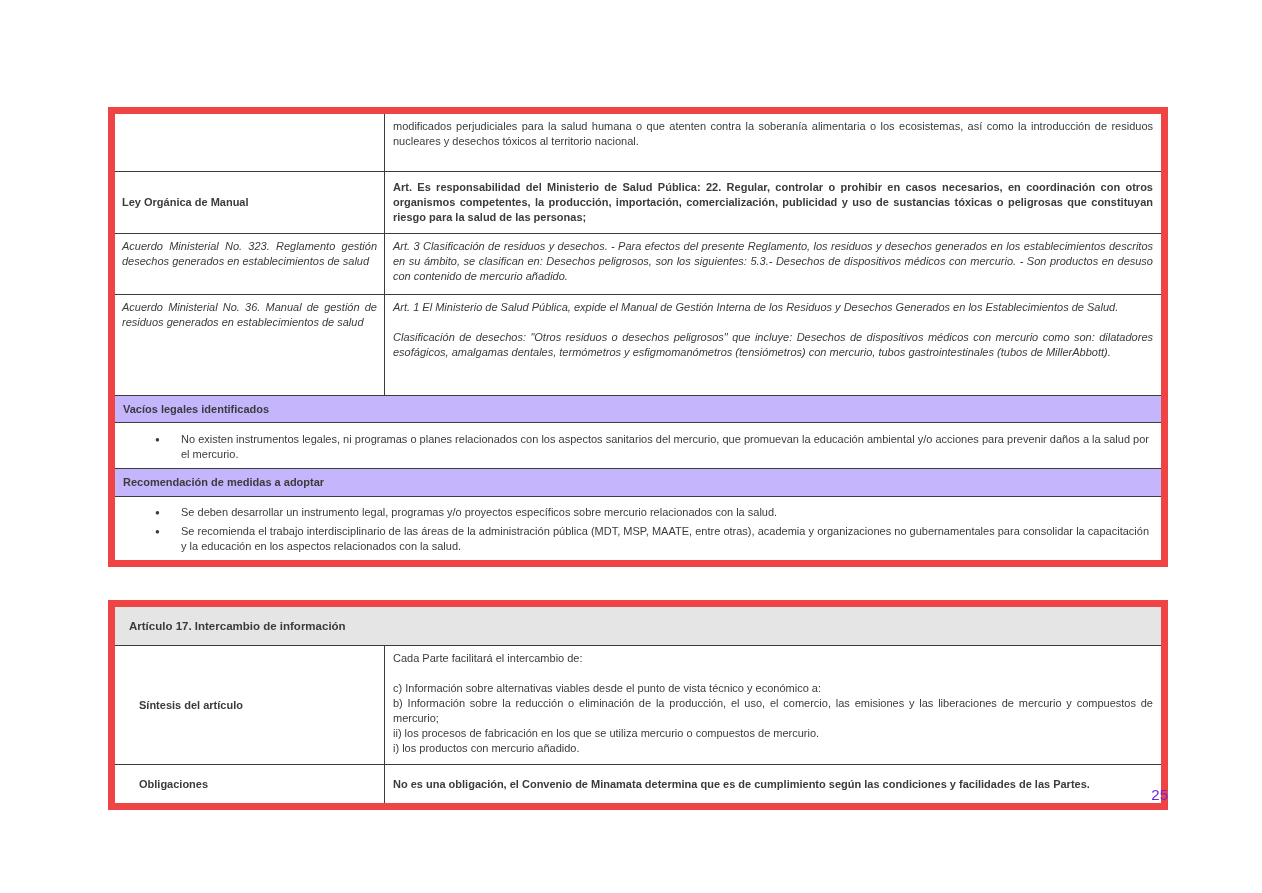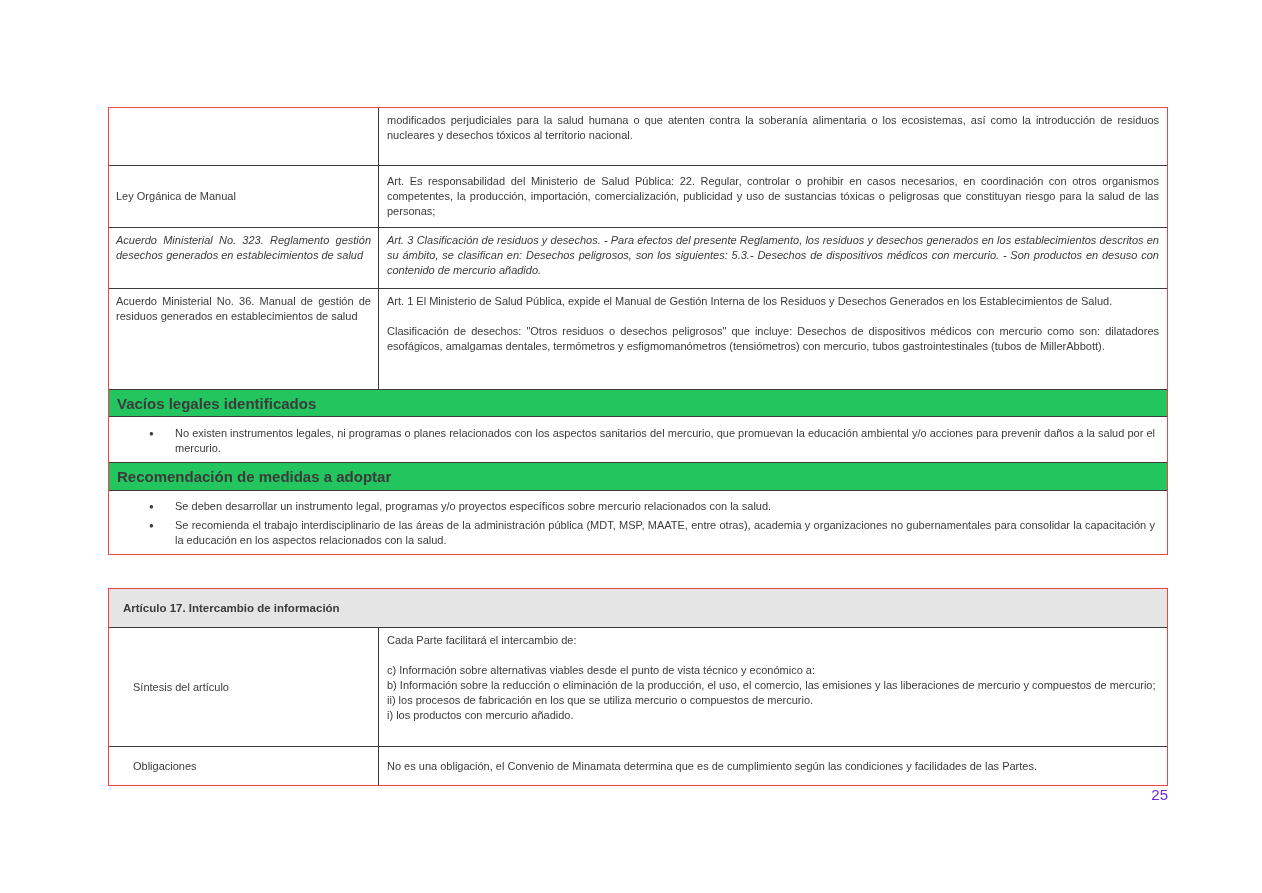--- a/index.html
+++ b/index.html
@@ -11,21 +11,21 @@
     position:relative;
     overflow:hidden;
   }
   .content{
     position:absolute;
     left:108px; top:107px;
     width:1060px;
   }
   
   .doc-table{
-    border:1px solid #ef4444;
+    border:7px solid #ef4444;
     width:100%;
     box-sizing:border-box;
     font-size:11px;
     line-height:15px;
   }
   .t-row{
     display:grid;
     grid-template-columns:270px 1fr;
     border-top:1px solid #3c3c3c;
     box-sizing:border-box;
@@ -33,28 +33,28 @@
   .t-row:first-child{border-top:none;}
   .t-row .cell{
     padding:5px 8px;
     box-sizing:border-box;
     text-align:justify;
   }
   .t-row .cell.left{
     border-right:1px solid #3c3c3c;
     padding:5px 7px;
   }
-  .v-center{display:flex;align-items:center;}
+  .v-center{display:flex;align-items:center;font-weight:bold;}
   .v-center > div{width:100%;}
   
   .sec-header{
-    background:#22c55e;
+    background:#c4b5fd;
     border-top:1px solid #3c3c3c;
     font-weight:bold;
-    font-size:15px;
+    font-size:11px;
     display:flex;
     align-items:center;
     padding:0 8px;
     box-sizing:border-box;
   }
   .full-row{
     border-top:1px solid #3c3c3c;
     box-sizing:border-box;
     padding:5px 8px 4px 8px;
   }
@@ -69,21 +69,21 @@
     line-height:15px;
   }
   .bullet-item .b-text{
     flex:1 1 auto;
     text-align:justify;
   }
   
   .r1{min-height:57px;}
   .r2{min-height:62px;}
   .r3{min-height:61px;font-style:italic;}
-  .r4{min-height:101px;}
+  .r4{min-height:101px;font-style:italic;}
   .h-vacios{height:27px;}
   .row-vacios{min-height:43px;padding-top:7px;}
   .h-recom{height:28px;}
   .row-recom{min-height:59px;padding-top:6px;}
   .para-gap{margin-top:15px;}
   
   .table2{margin-top:33px;}
   .t2-header{
     background:#e5e5e5;
     height:38px;

